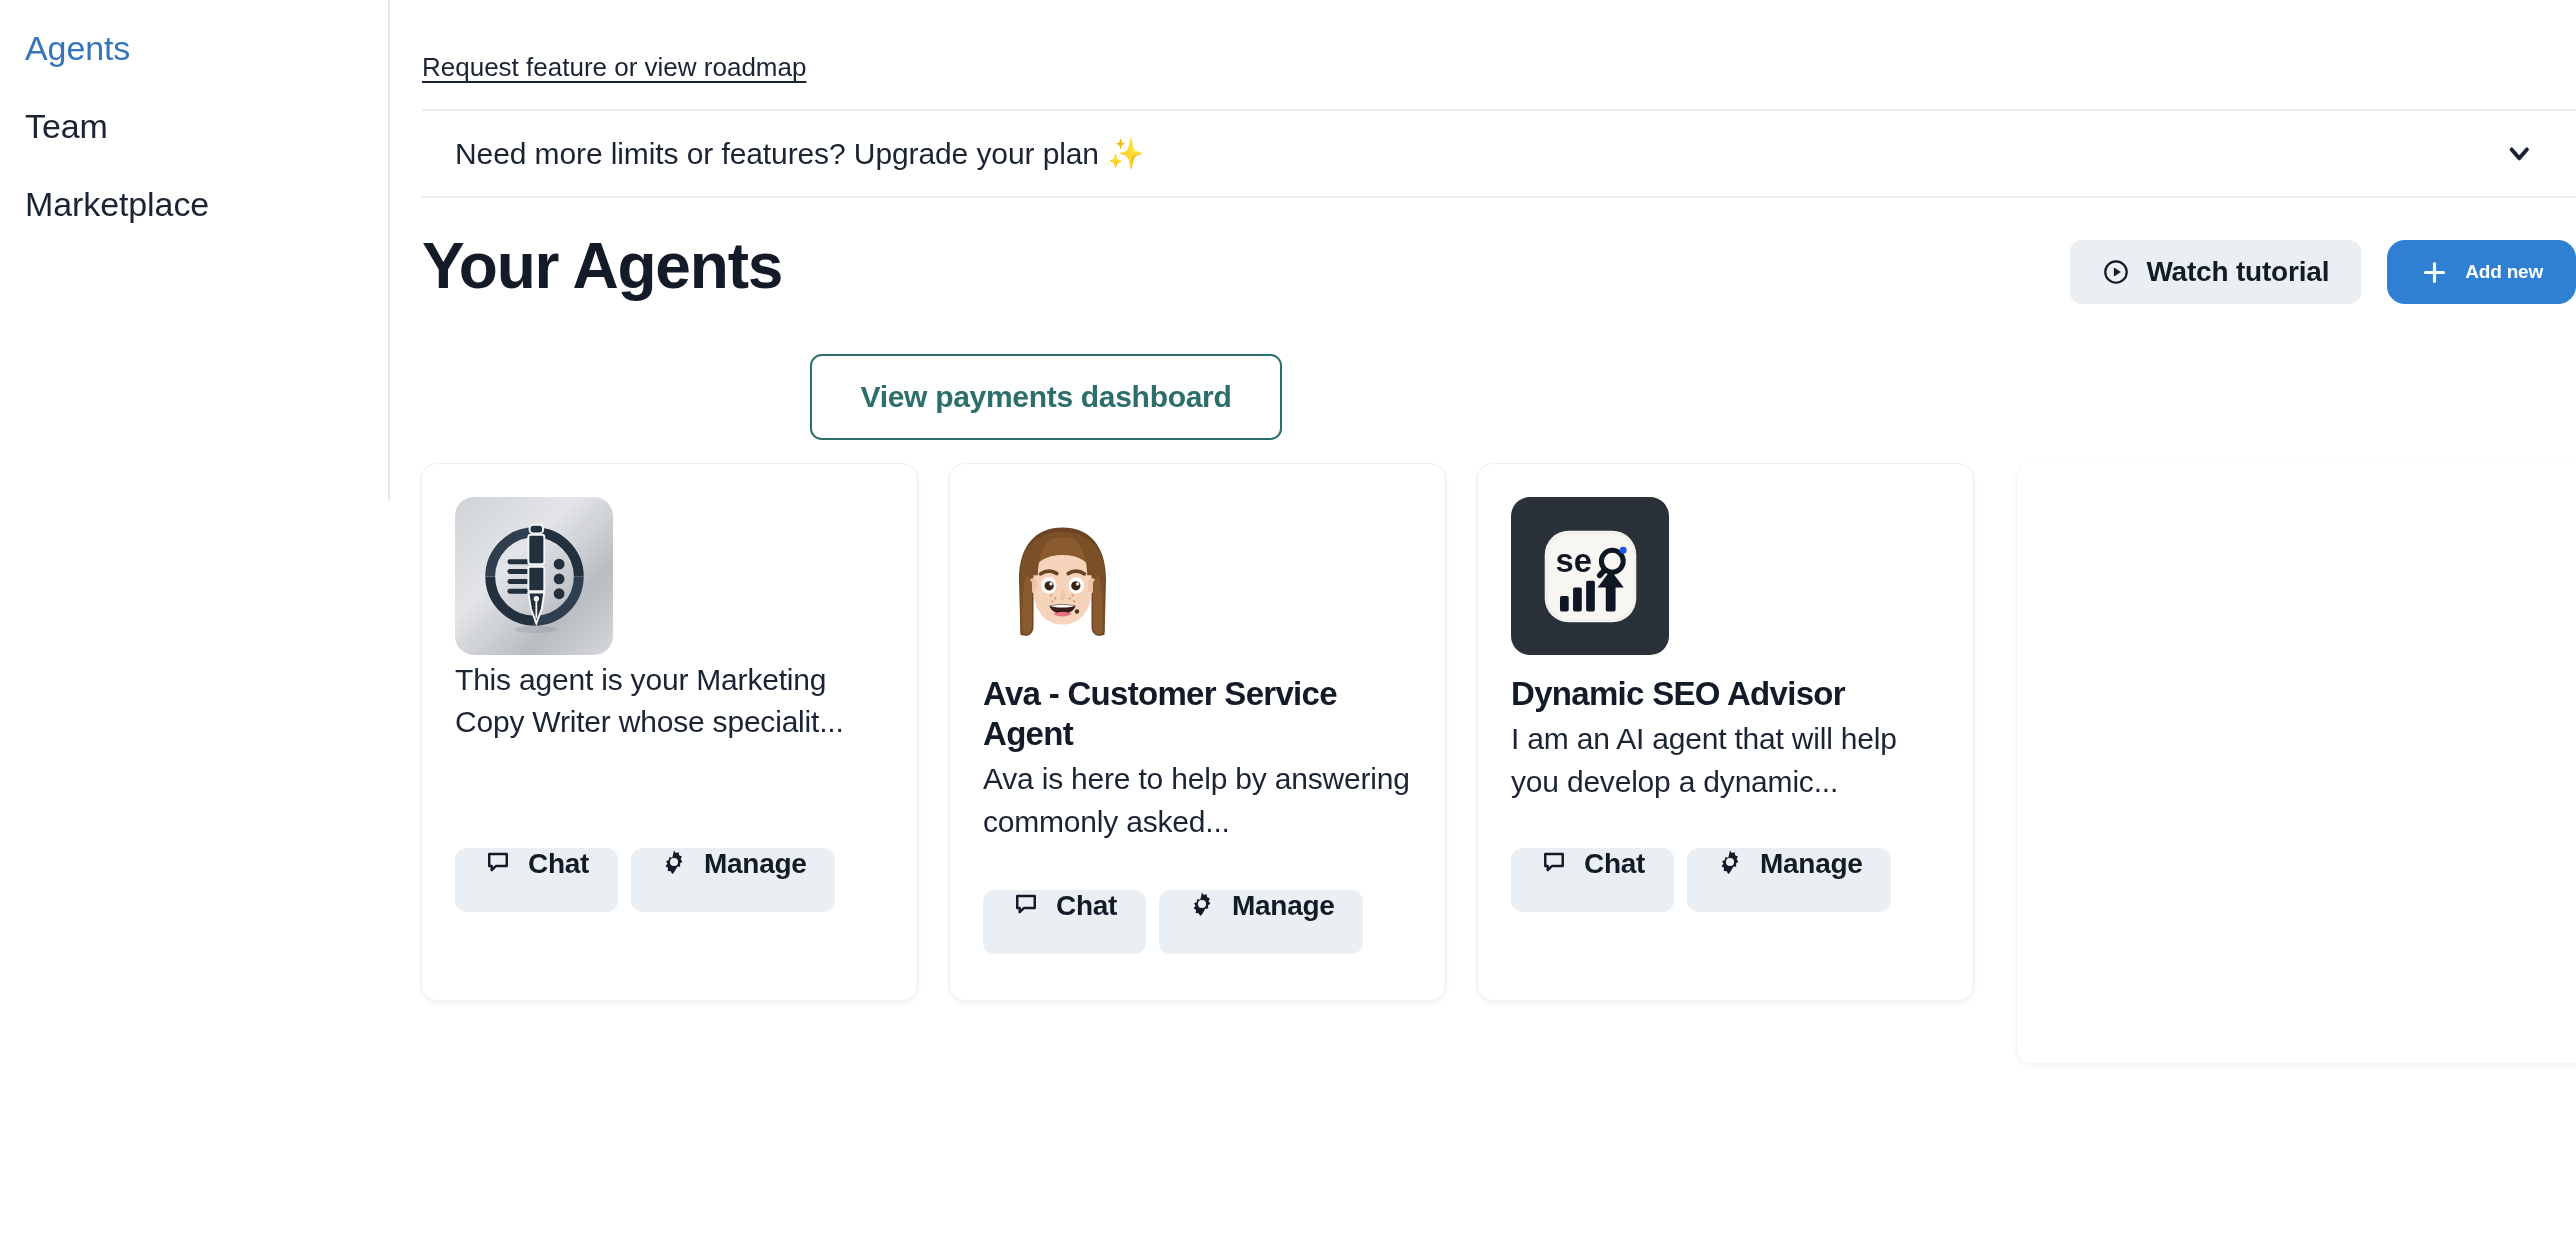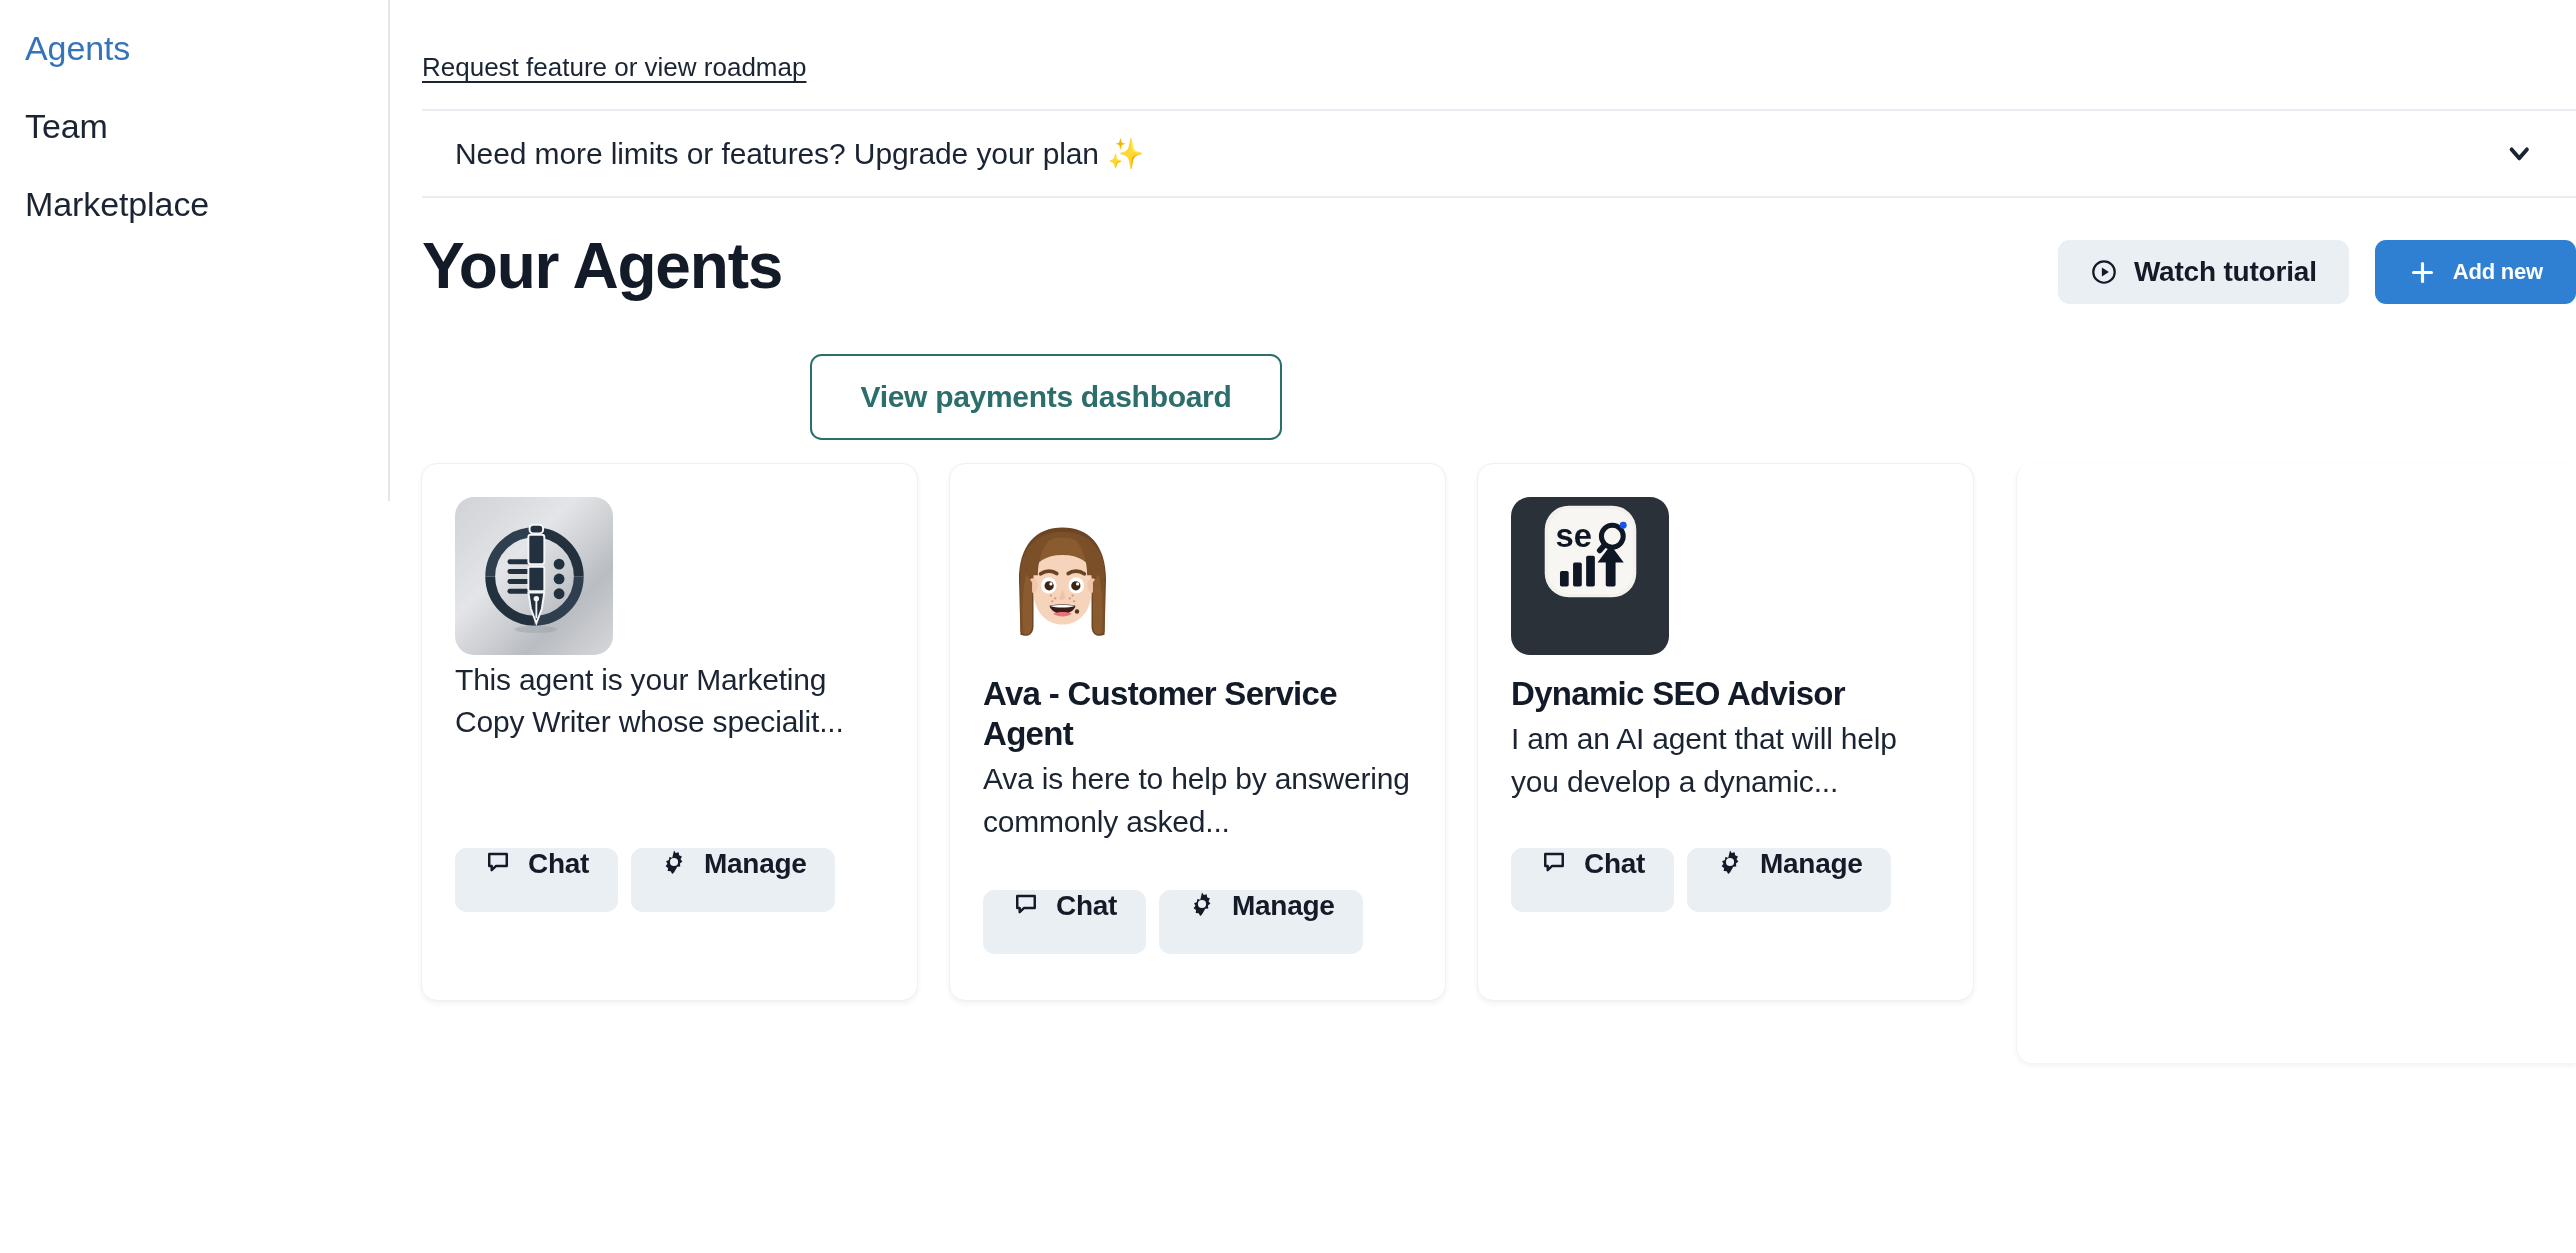--- a/index.html
+++ b/index.html
@@ -144,22 +144,22 @@
     border-radius: 11.6px;
     font-size: 28px;
     font-weight: bold;
     color: #141b28;
     letter-spacing: -0.2px;
   }
   #add-new-btn {
     height: 64px;
     padding: 0 33px;
     background: #2f80d3;
-    border-radius: 11px;
-    font-size: 22px;
+    border-radius: 18px;
+    font-size: 19px;
     font-weight: bold;
     color: #ffffff;
     letter-spacing: -0.2px;
   }
 
   
   #payments-btn {
     position: absolute;
     left: 421px;
     top: 354px;
@@ -220,21 +220,21 @@
   
   .avatar-memoji {
     background: transparent;
     border-radius: 0;
     display: flex; align-items: flex-end; justify-content: center;
   }
 
   
   .avatar-seo {
     background: #2b3139;
-    display: flex; justify-content: center;
+    display: flex; align-items: center; justify-content: center;
   }
 
   .card-title {
     margin-top: 19px;
     font-size: 33px;
     font-weight: bold;
     color: #141b28;
     letter-spacing: -0.7px;
     line-height: 1.22;
   }

